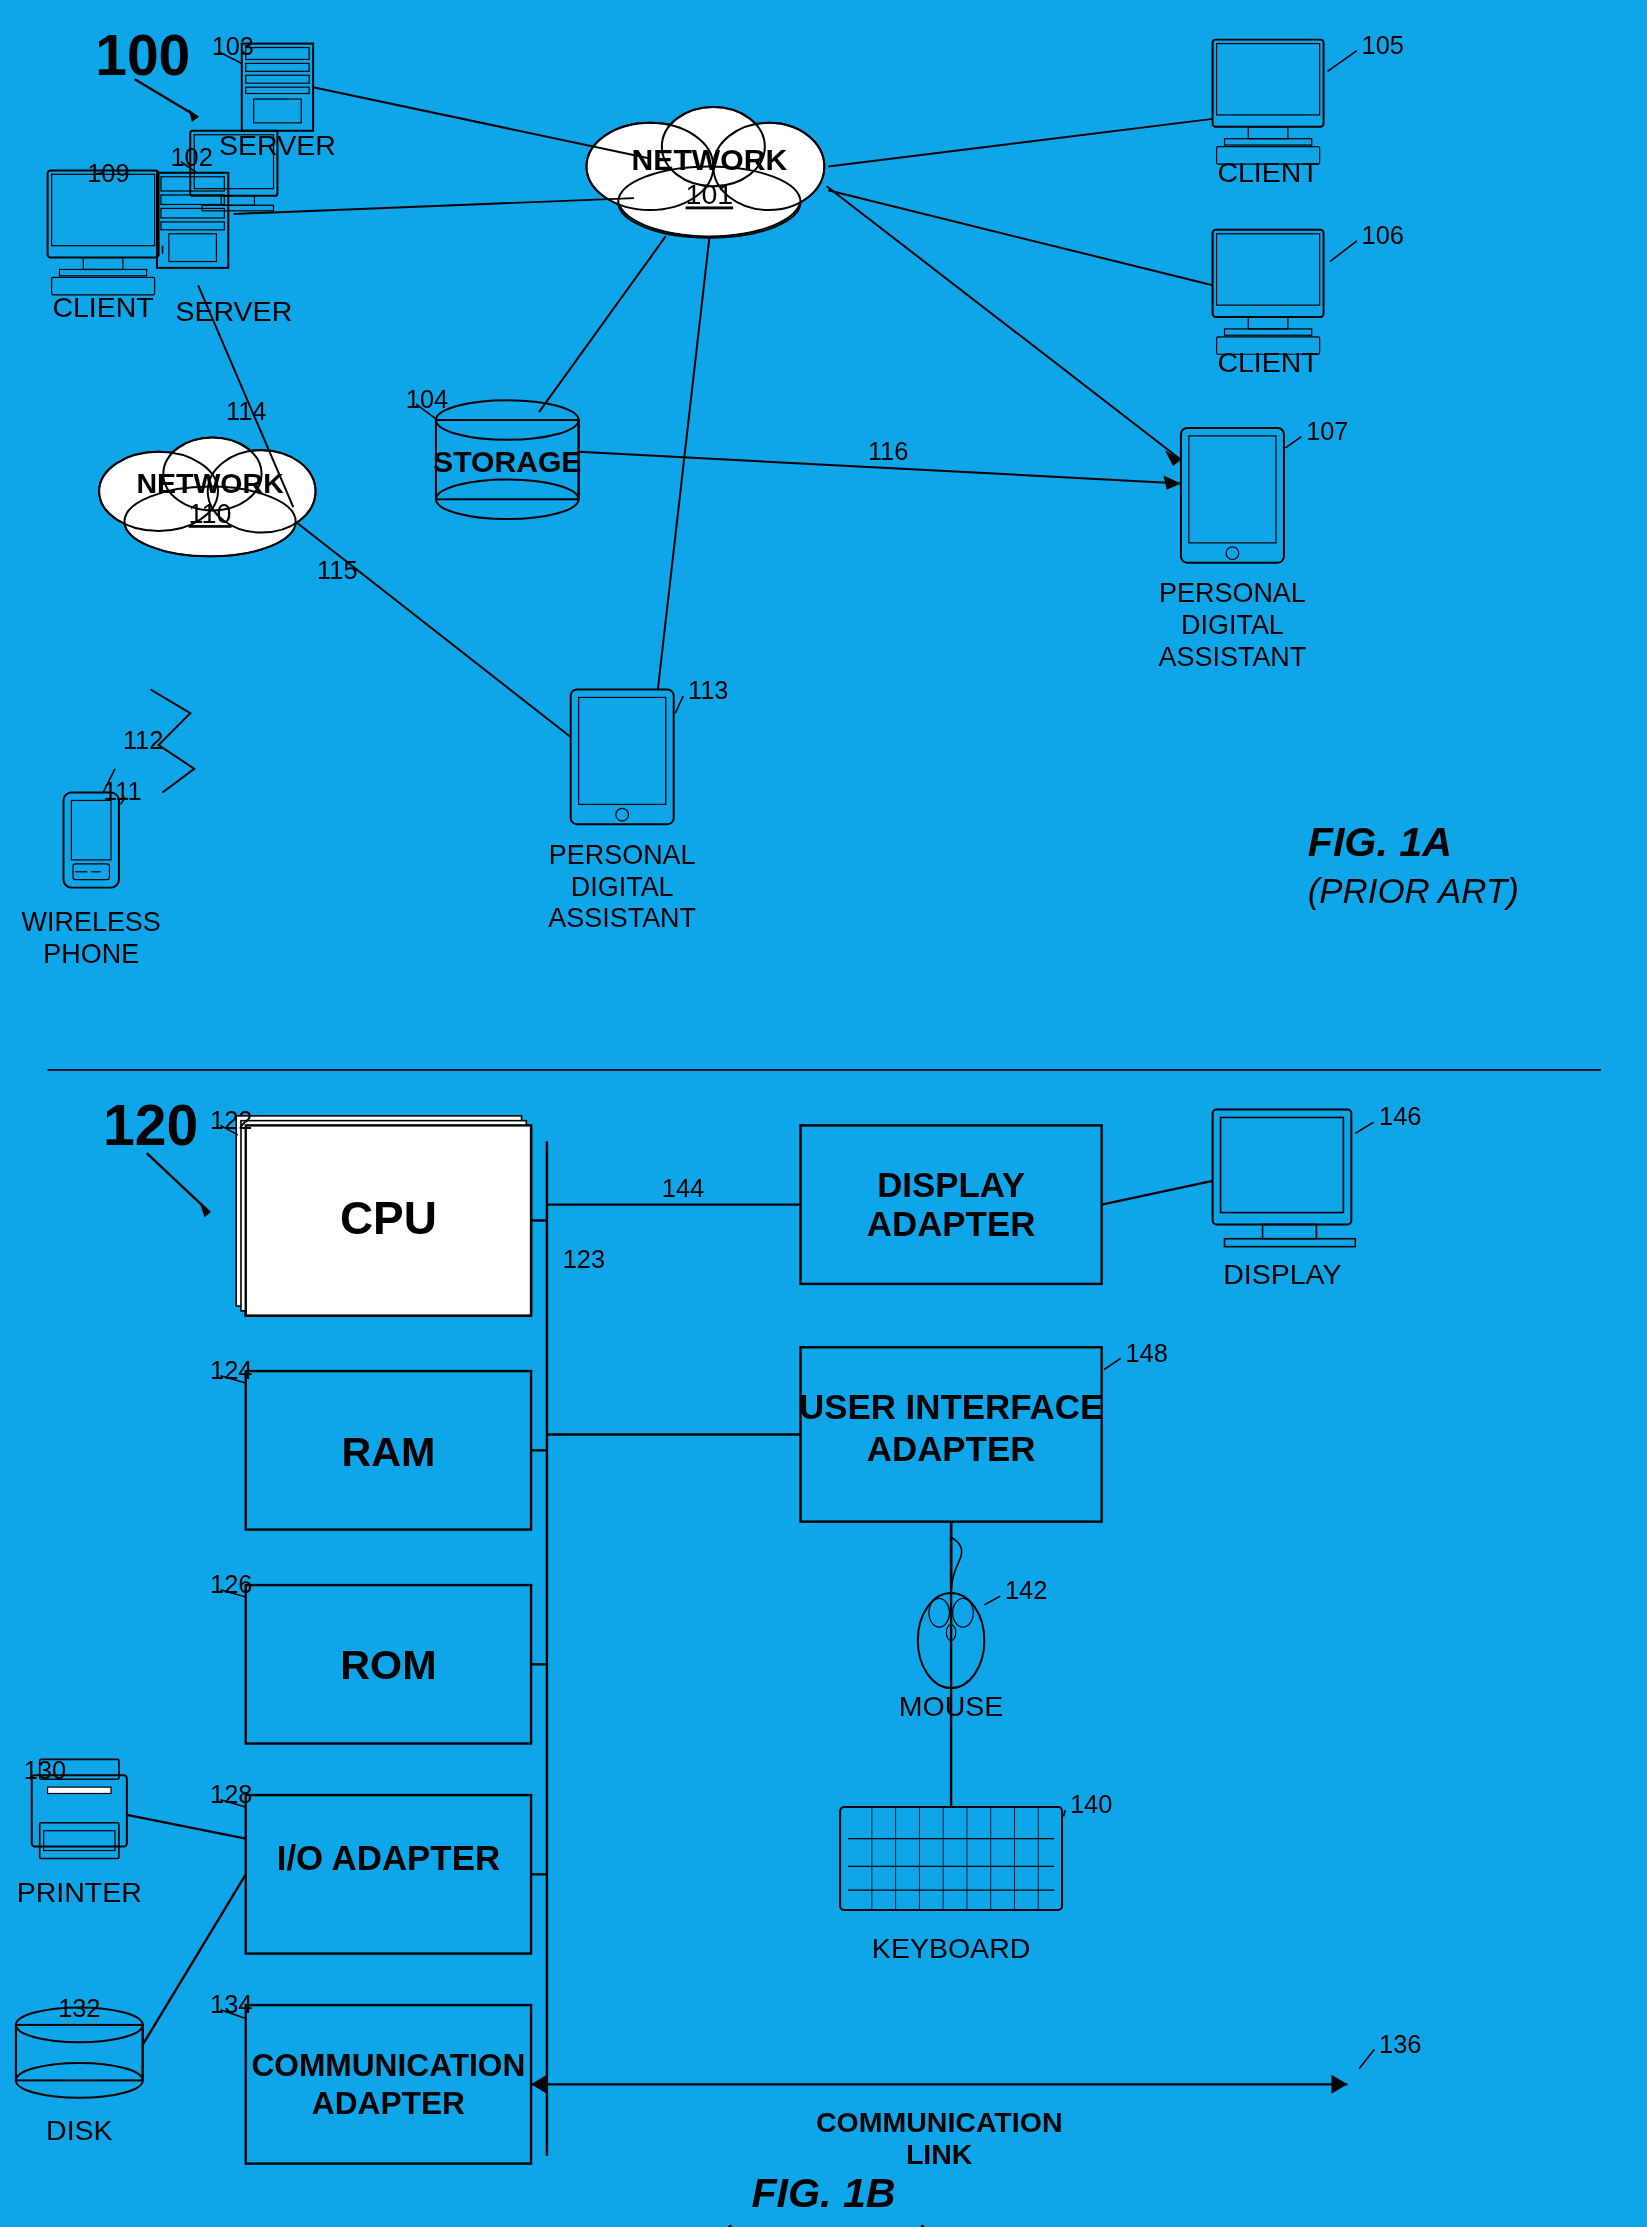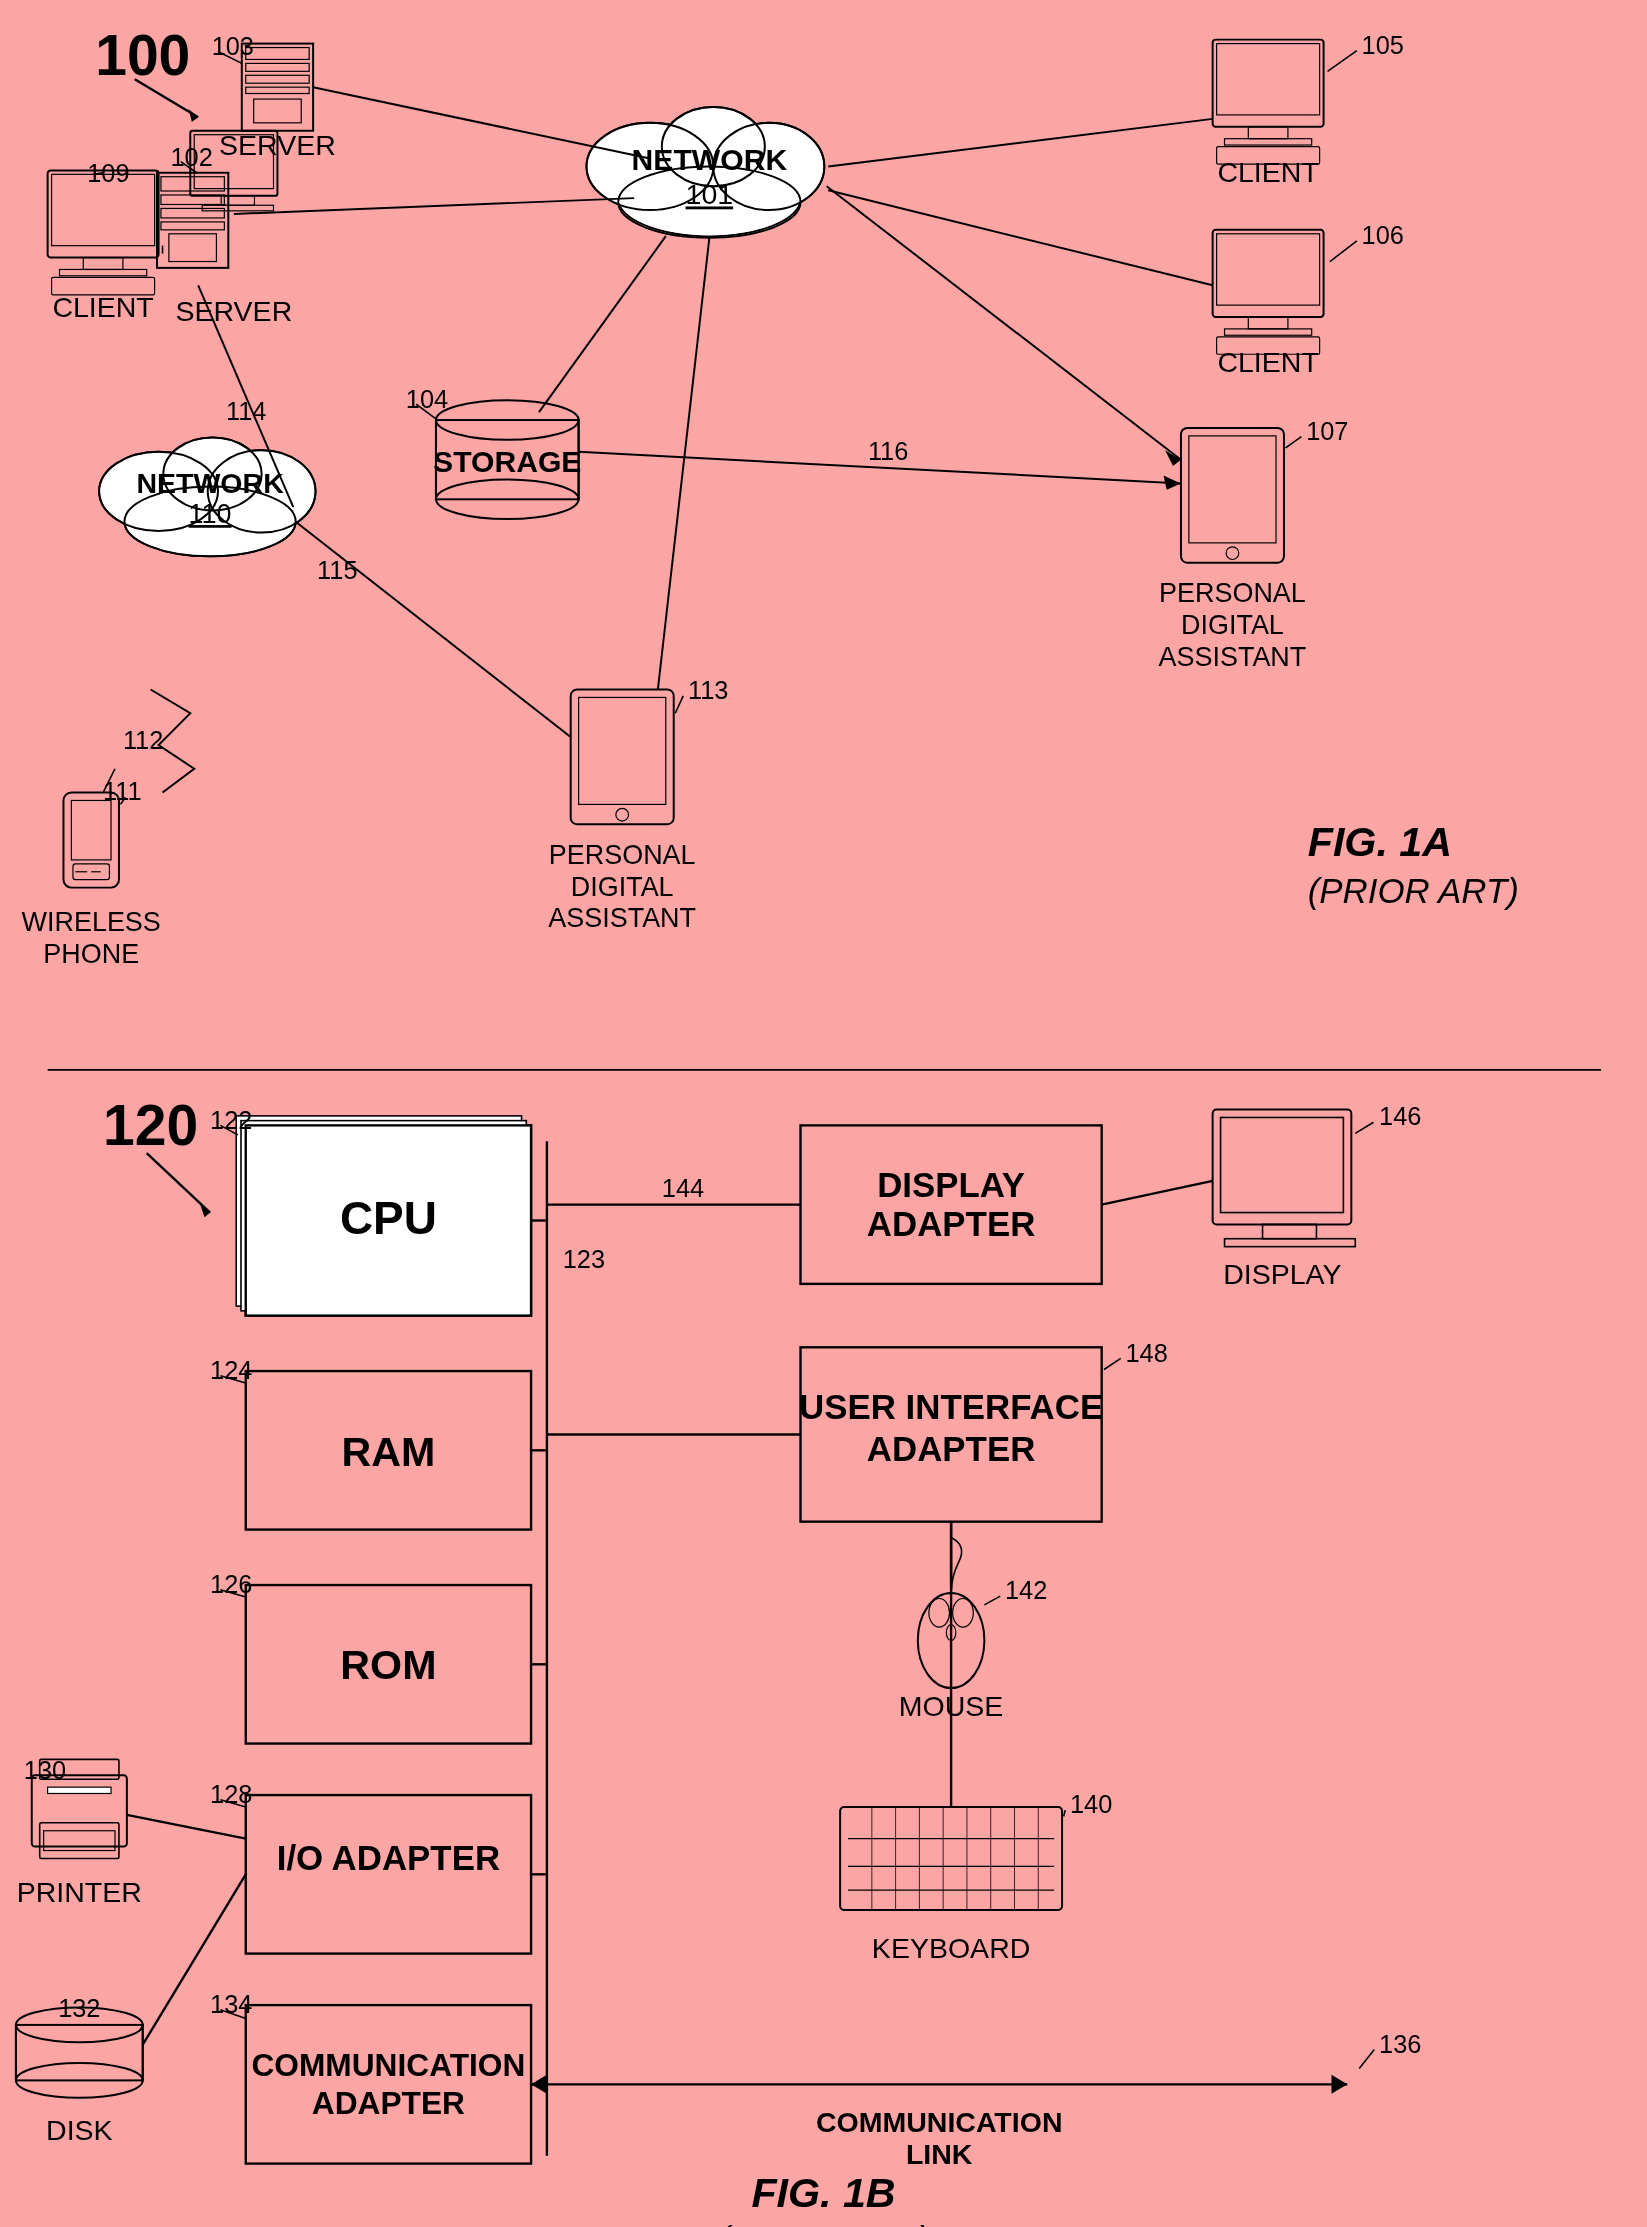--- a/index.html
+++ b/index.html
@@ -8,21 +8,21 @@
       font-family: Arial, Helvetica, sans-serif;
       width: 1647px;
       min-height: 2227px;
       position: relative;
       overflow: hidden;
     }
     .page {
       width: 1647px;
       min-height: 2227px;
       position: relative;
-      background: #fca5a5;
+      background: #0ea5e9;
     }
 
     
     .full-svg {
       position: absolute;
       top: 0; left: 0;
       width: 1647px;
       height: 2227px;
     }
   </style>

